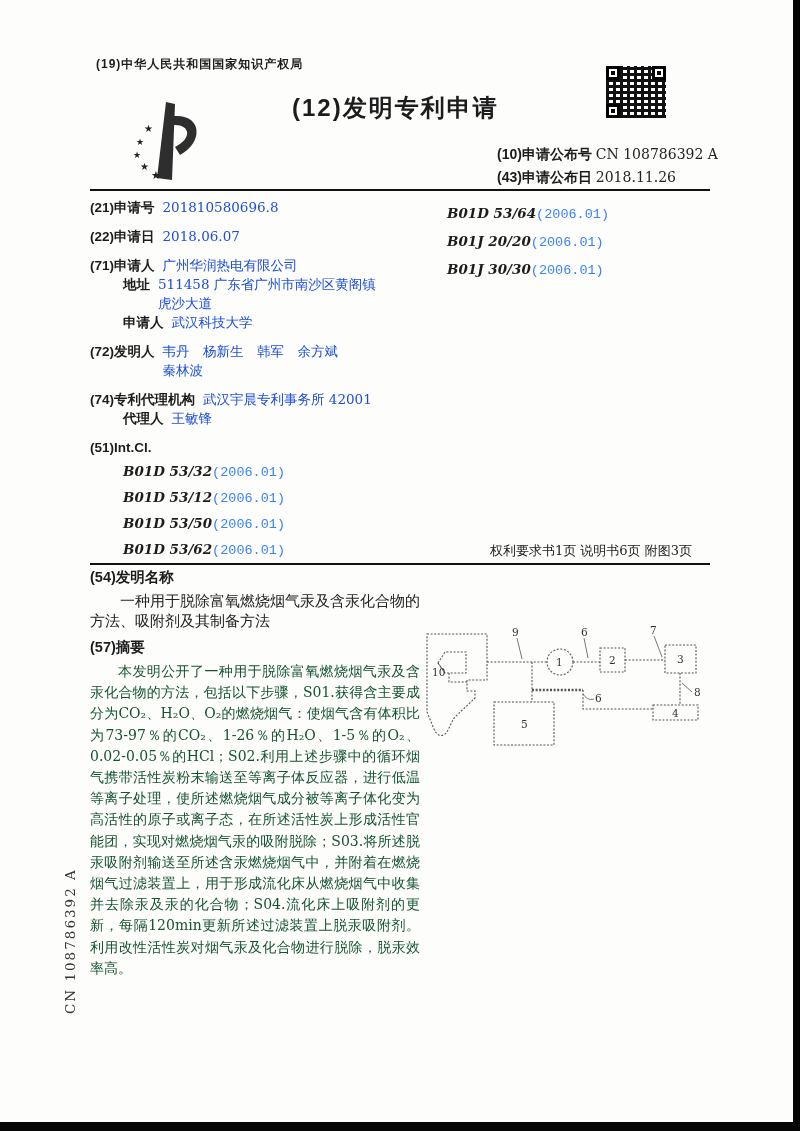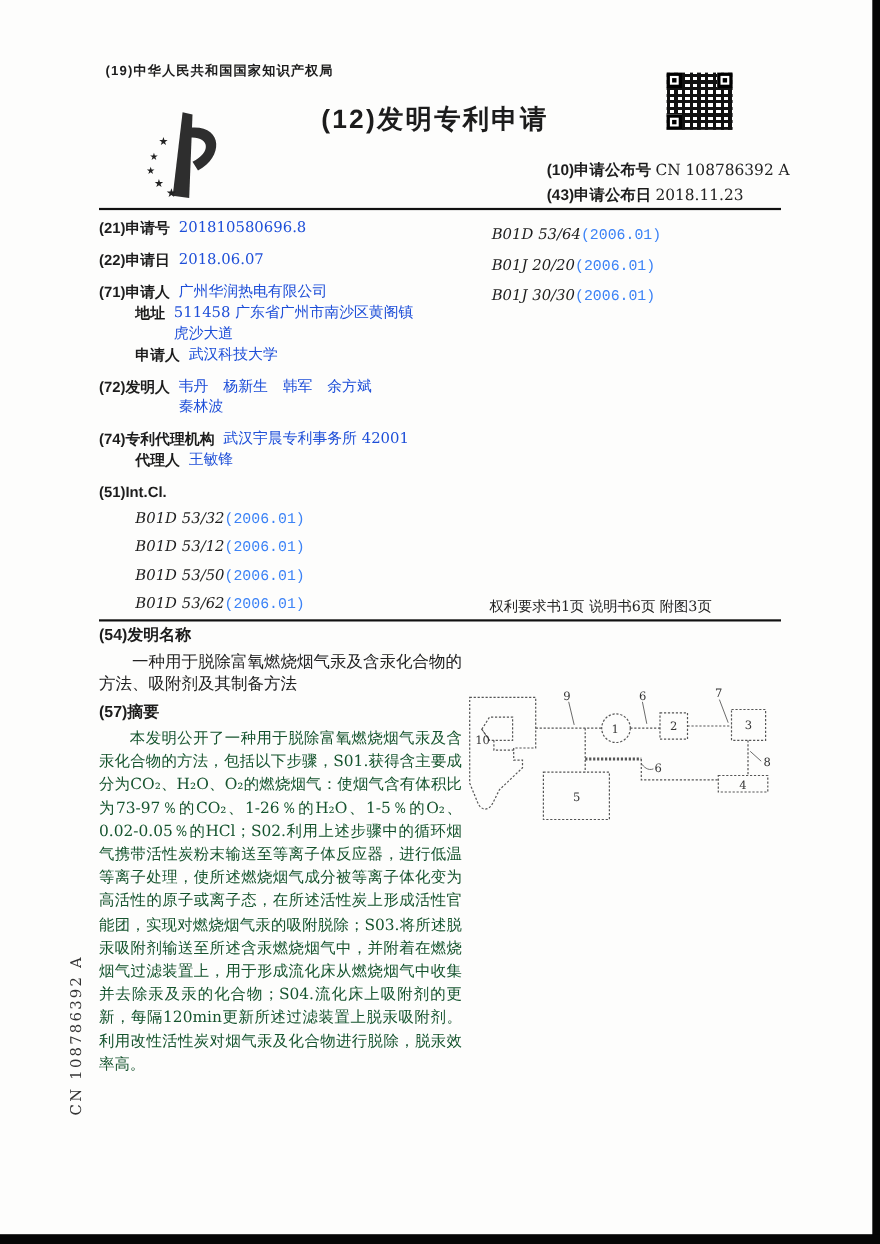--- a/index.html
+++ b/index.html
@@ -33,24 +33,24 @@
 
   
   .col-left  { position:absolute; left:90px;  top:198px; width:348px; font-size:13.5px; line-height:19px; }
   .col-right { position:absolute; left:443px; top:200px; width:267px; font-size:13.5px; }
   .row { margin-bottom:10px; display:flex; }
   .row .lbl { font-weight:700; white-space:nowrap; margin-right:8px; }
   .row .val { font-family:"DejaVu Serif","Liberation Serif",serif; color:#1d4ed8; }
   .sub { margin-left:33px; margin-top:-4px; }
   .pre { white-space:pre-line; }
   .intcl-item { margin-left:33px; line-height:24px; font-family:"DejaVu Serif","Liberation Serif",serif; }
-  .intcl-item .code { font-style:italic; font-weight:400; }
+  .intcl-item .code { font-style:italic; font-weight:700; }
   .intcl-item .ver { color:#3b82f6;font-family:Liberation Mono, monospace; }
   .col-right .intcl-item { margin-left:4px; line-height:26px; }
-  .pages-info { position:absolute; left:400px; top:542px; width:292px; text-align:center;
+  .pages-info { position:absolute; left:400px; top:542px; width:292px; text-align:right;
                 font-size:13px; font-family:"DejaVu Serif","Liberation Serif",serif; color:#222; }
 
   
   .left-main { position:absolute; left:90px; top:568px; width:330px; }
   .sec-lbl { font-weight:700; font-size:14.5px; margin-bottom:4px; }
   .title-text { font-size:15px; line-height:20px; text-indent:2em; white-space:pre-line;
                 font-family:"DejaVu Serif","Liberation Serif",serif; color:#222; margin-bottom:7px; }
   .abstract-text { font-size:14px; line-height:21.2px; text-indent:2em; text-align:justify;
                    font-family:"DejaVu Serif","Liberation Serif",serif; color:#14532d; }
 
@@ -93,21 +93,21 @@
   <div class="f tr"></div>
   <div class="f bl"></div>
 </div>
 
 <div class="publine pub-no">
   <span class="lbl">(10)申请公布号</span>
   <span class="val">CN 108786392 A</span>
 </div>
 <div class="publine pub-date">
   <span class="lbl">(43)申请公布日</span>
-  <span class="val">2018.11.23</span>
+  <span class="val">2018.11.26</span>
 </div>
 
 <div class="rule rule1"></div>
 
 <div class="col-left">
   <div class="row">
     <span class="lbl">(21)申请号</span>
     <span class="val">201810580696.8</span>
   </div>
   <div class="row">

